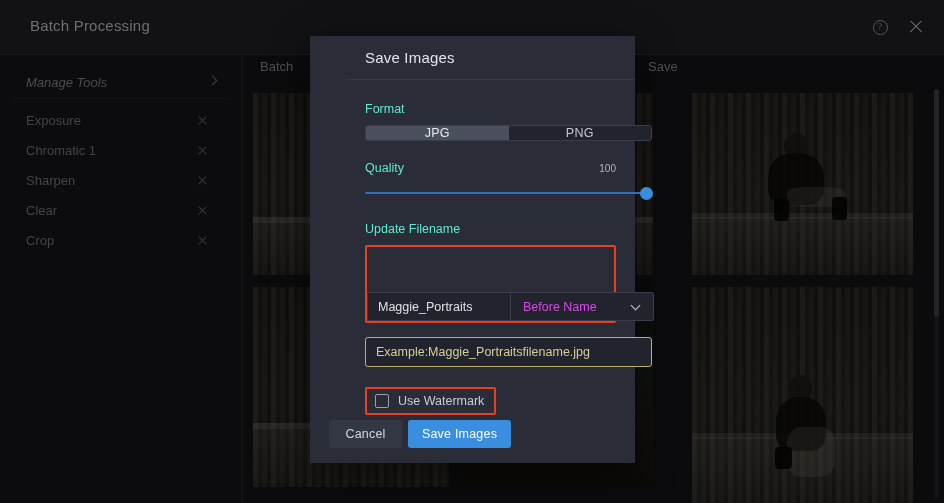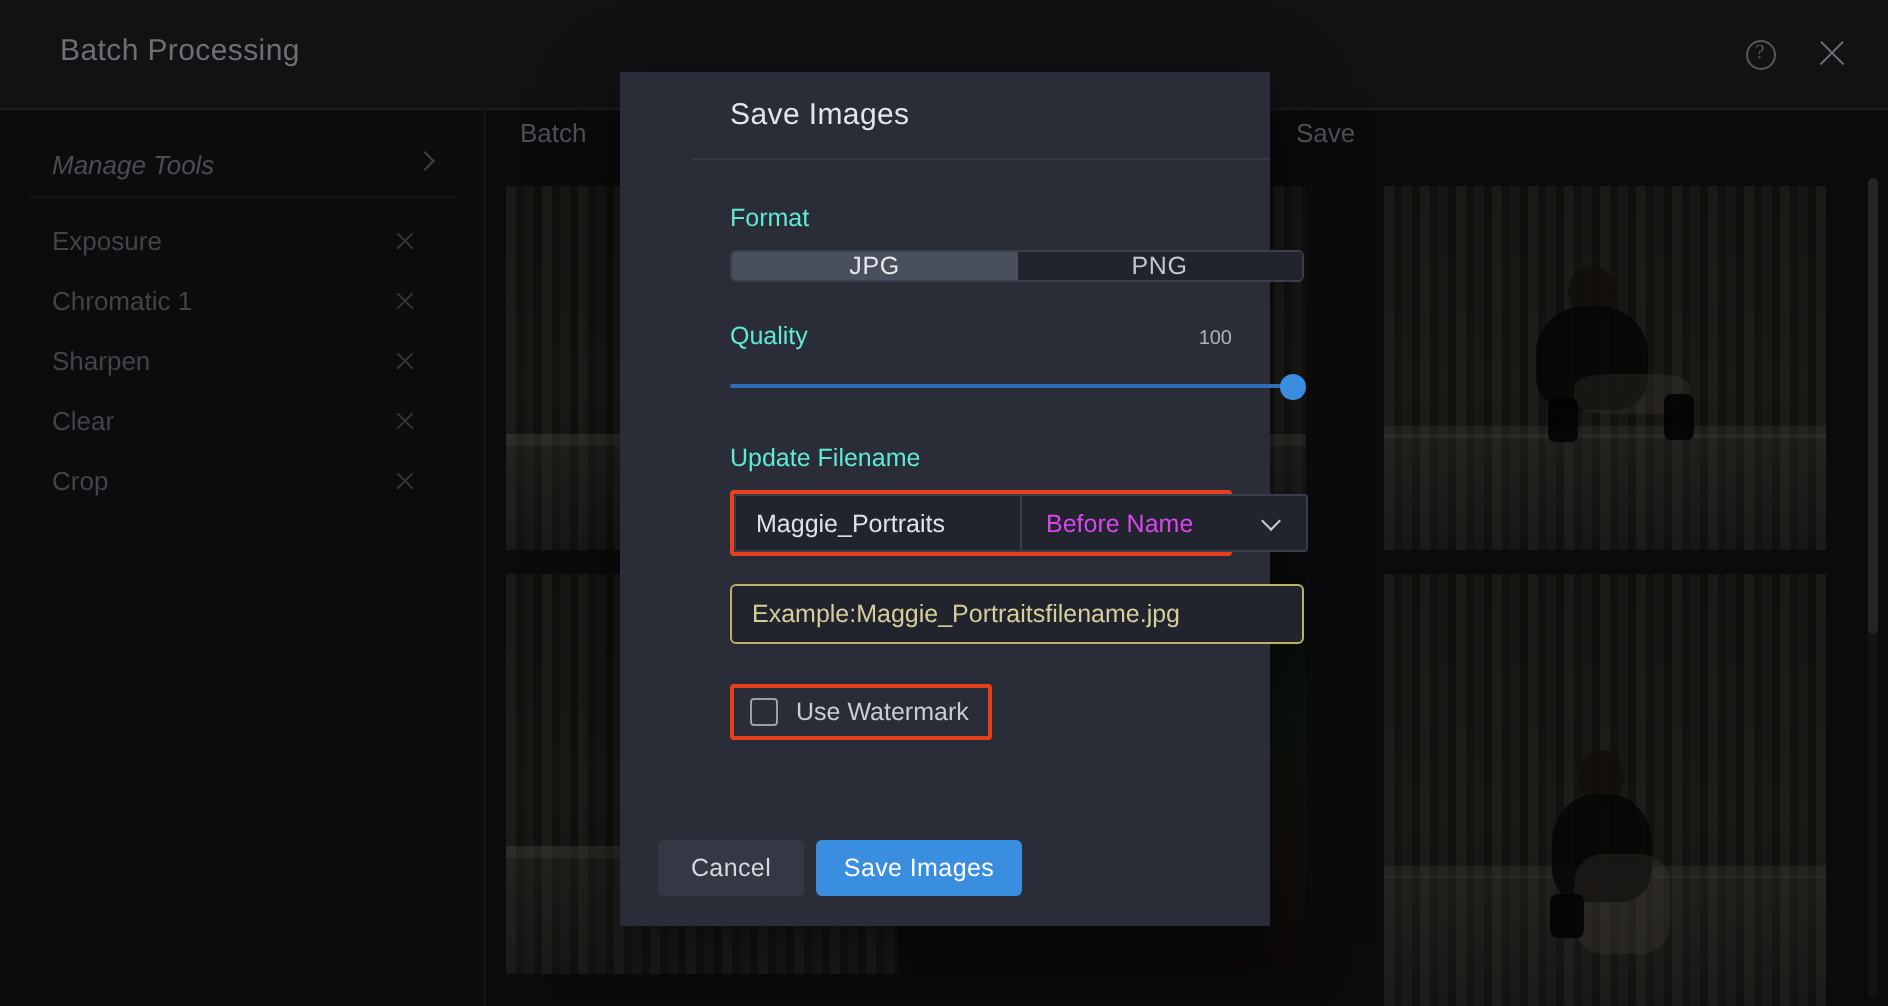--- a/index.html
+++ b/index.html
@@ -329,20 +329,21 @@
     border: 2px solid #e8401f;
     border-radius: 2px;
   }
   .fn-row {
     display: flex;
     width: 287px; height: 29px;
     background: #21242c;
     border: 1px solid #3a3e4c;
     border-radius: 2px;
     overflow: hidden;
+    margin-top: 45px;
   }
   .fn-input {
     flex: 0 0 143px;
     display: flex;
     align-items: center;
     padding-left: 10px;
     font-size: 12.5px;
     color: #dfe2e8;
     border-right: 1px solid #3a3e4c;
     background: #21242c;

